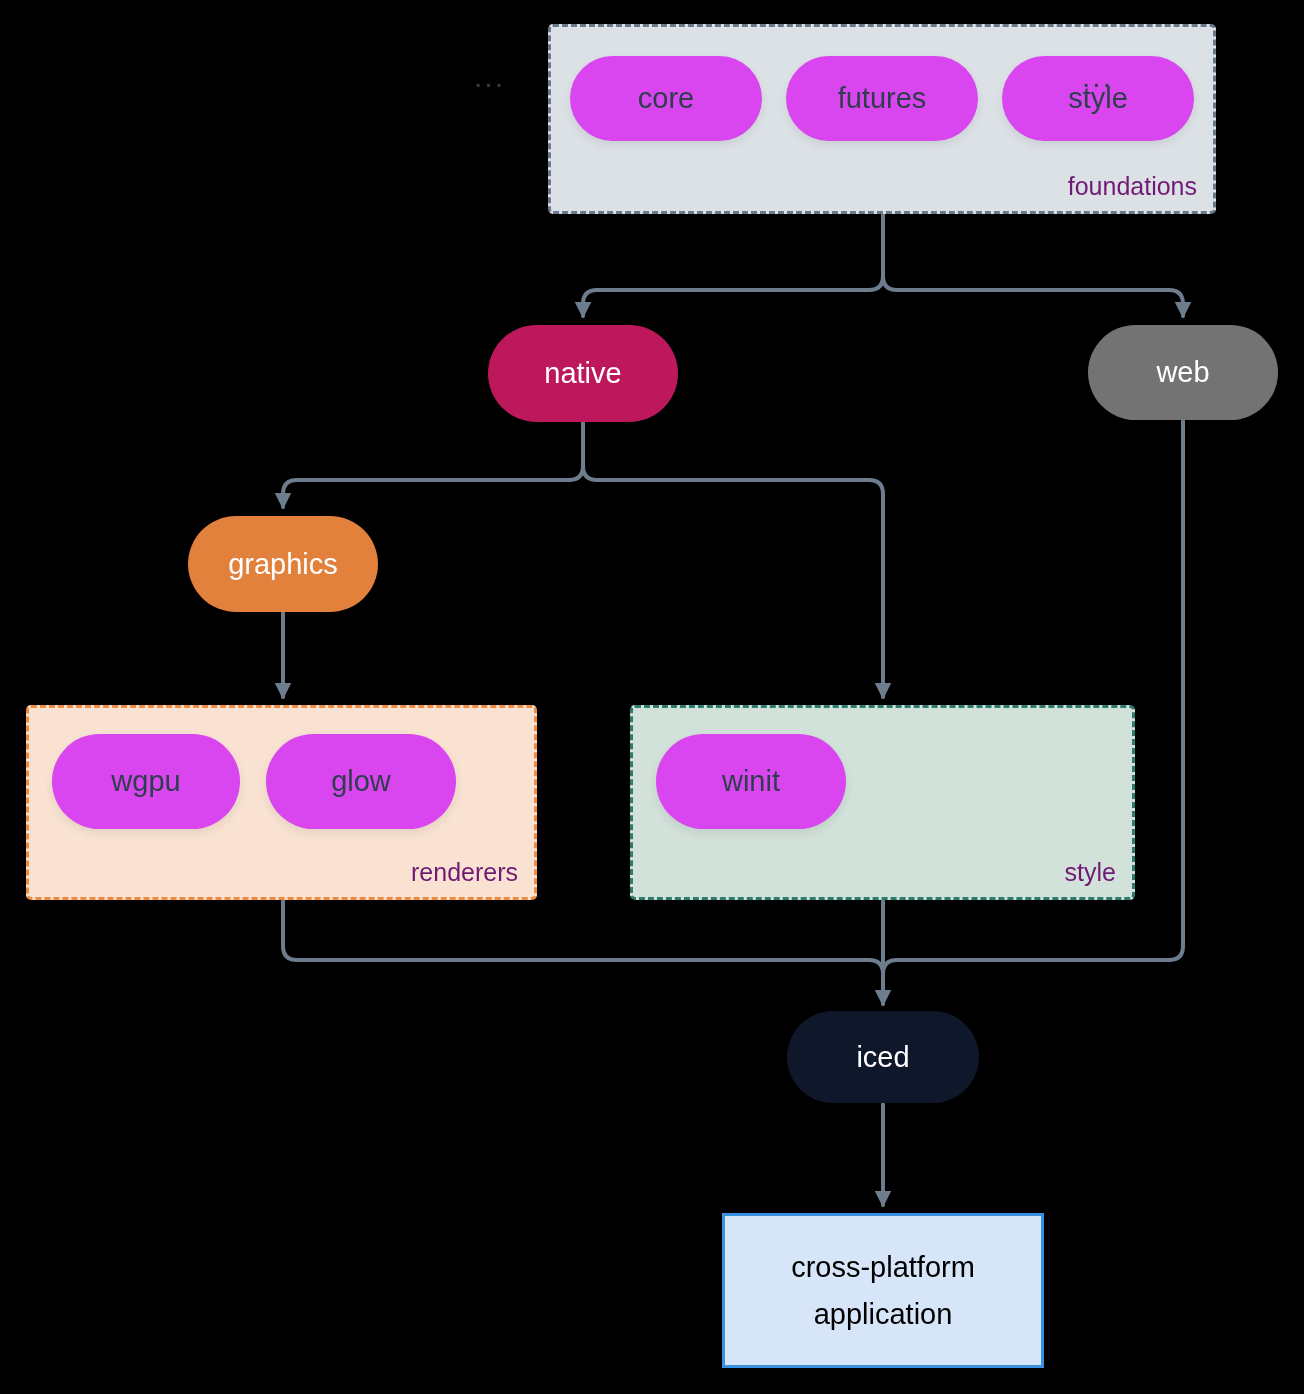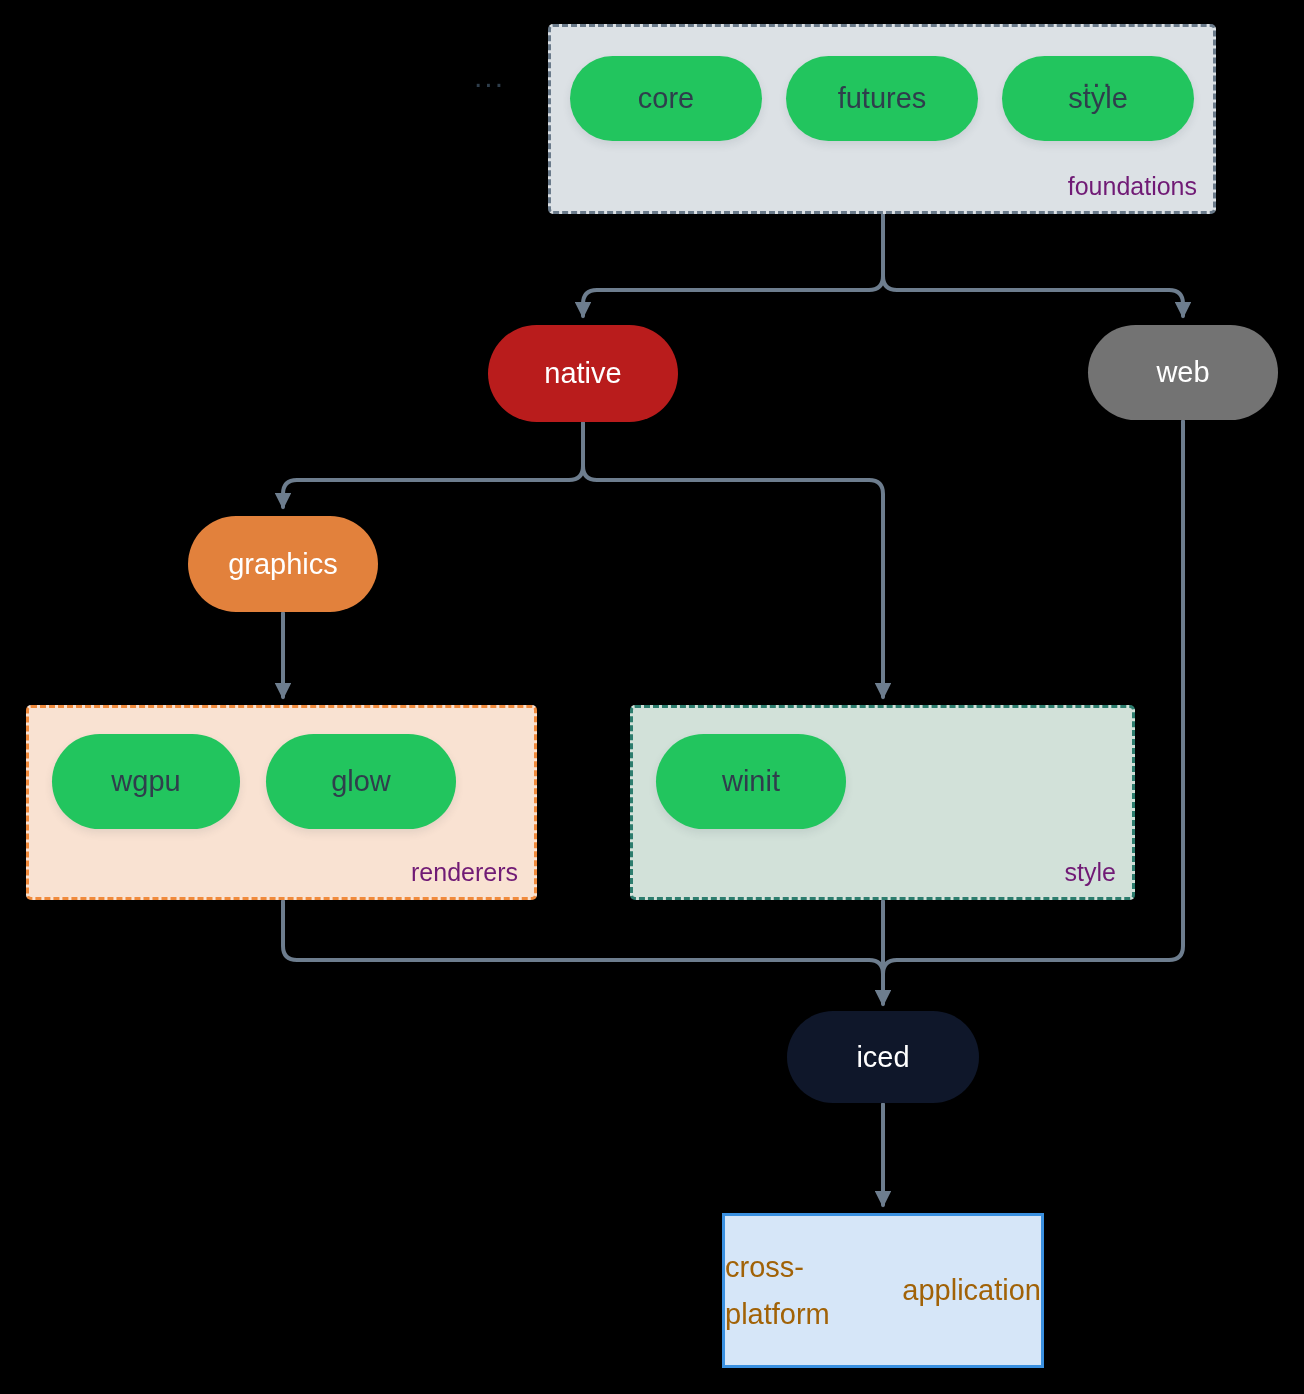--- a/index.html
+++ b/index.html
@@ -46,21 +46,21 @@
   }
   .pill {
     position: absolute;
     display: flex;
     align-items: center;
     justify-content: center;
     border-radius: 999px;
     font-size: 29px;
   }
   .pill.white {
-    background: #22c55e;
+    background: #d946ef;
     color: #2f3e4c;
     box-shadow: 0 4px 8px rgba(40,55,70,0.10);
   }
   .pill.colored { color: #ffffff; }
   .ellipsis {
     position: absolute;
     top: 29px;
     height: 95px;
     display: flex;
     align-items: center;
@@ -72,35 +72,36 @@
   .pill.core    { left: 570px; top: 56px; width: 192px; height: 85px; }
   .pill.futures { left: 786px; top: 56px; width: 192px; height: 85px; }
   .pill.style   { left: 1002px; top: 56px; width: 192px; height: 85px; }
   
   .pill.wgpu { left: 52px;  top: 734px; width: 188px; height: 95px; }
   .pill.glow { left: 266px; top: 734px; width: 190px; height: 95px; }
   
   .pill.winit  { left: 656px; top: 734px; width: 190px; height: 95px; }
   .pill.glutin { left: 872px; top: 734px; width: 190px; height: 95px; }
   
-  .pill.native   { left: 488px;  top: 325px;  width: 190px; height: 97px; background: #b91c1c; }
+  .pill.native   { left: 488px;  top: 325px;  width: 190px; height: 97px; background: #be185d; }
   .pill.web      { left: 1088px; top: 325px;  width: 190px; height: 95px; background: #737373; }
   .pill.graphics { left: 188px;  top: 516px;  width: 190px; height: 96px; background: #e2813c; }
   .pill.iced     { left: 787px;  top: 1011px; width: 192px; height: 92px; background: #0f172a; }
   .app-box {
     position: absolute;
     left: 722px; top: 1213px;
     width: 322px; height: 155px;
     box-sizing: border-box;
     background: #d6e6f8;
     border: 3px solid #3a90e0;
     display: flex;
+    flex-direction: column;
     align-items: center;
     justify-content: center;
-    color: #a16207;
+    color: #000000;
     font-size: 29px;
     line-height: 1.6;
   }
 </style>
 </head>
 <body>
 
 <div class="canvas">
 
   <svg class="wires" viewBox="0 0 1304 1394" xmlns="http://www.w3.org/2000/svg">

